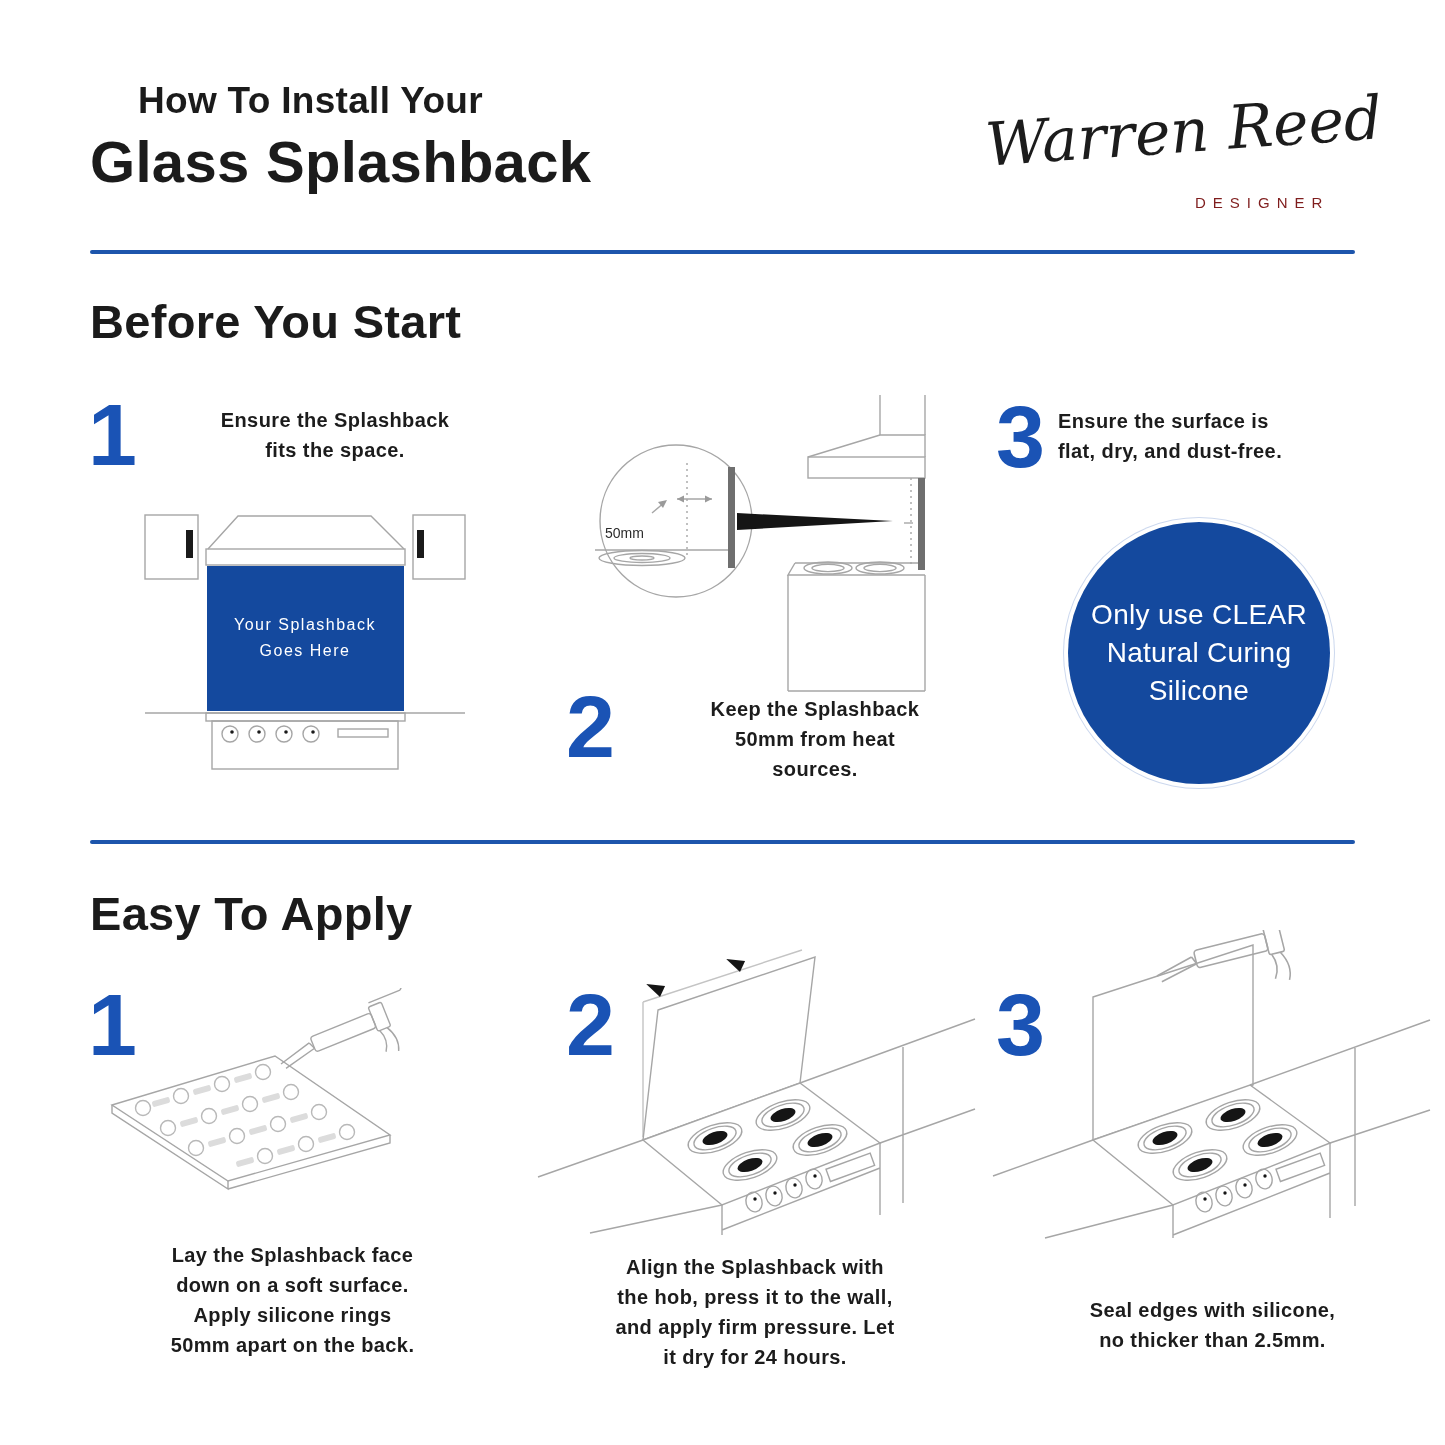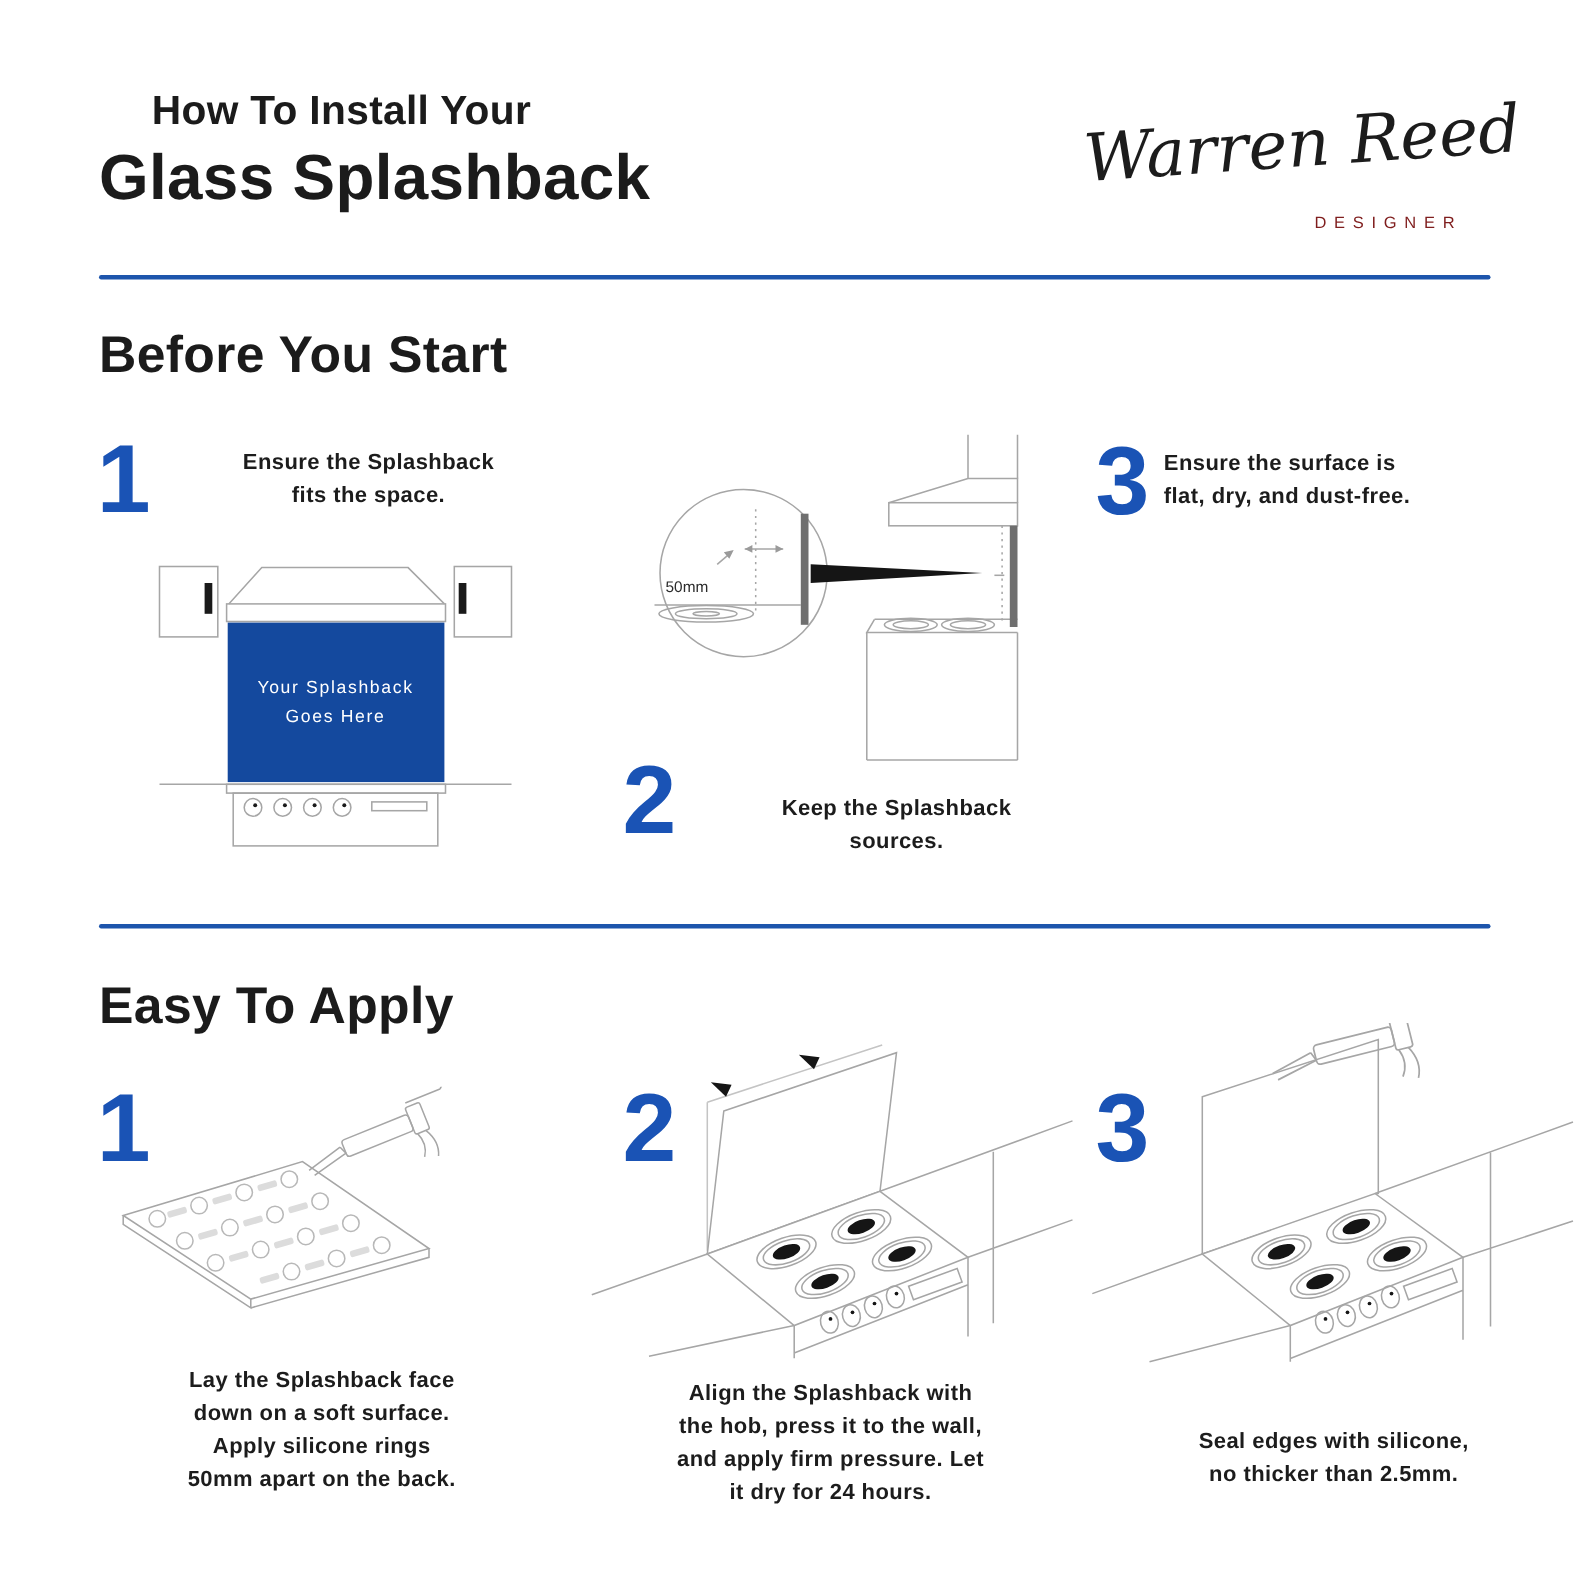--- a/index.html
+++ b/index.html
@@ -105,31 +105,37 @@
       <polygon points="157,104 150,100.5 150,107.5"></polygon>
       <polygon points="112,105 103,107 108,113"></polygon>
     </g>
     <rect x="173" y="72" width="7" height="101" fill="#6f6f6f"></rect>
     <rect x="363" y="83" width="7" height="92" fill="#6f6f6f"></rect>
     <polygon points="182,118 182,135 338,126" fill="#151515"></polygon>
     <text x="50" y="143" font-size="14" fill="#2b2b2b">50mm</text>
   </svg>
 
   <div class="abs stepnum" style="left:566px;top:690px;">2</div>
-  <div class="abs steptext center" style="left:650px;top:720px;width:330px;">
+  <div class="abs steptext center" style="left:650px;top:694px;width:330px;">
     <div>Keep the Splashback</div>
+    <div>50mm from heat</div>
     <div>sources.</div>
   </div>
 
   <div class="abs stepnum" style="left:996px;top:400px;">3</div>
   <div class="abs steptext" style="left:1058px;top:406px;width:375px;">
     <div>Ensure the surface is</div>
     <div>flat, dry, and dust-free.</div>
   </div>
 
+  <div class="abs blue-circle" style="left:1068px;top:522px;">
+    <div>Only use CLEAR</div>
+    <div>Natural Curing</div>
+    <div>Silicone</div>
+  </div>
 
   <div class="abs divider" style="left:90px;top:840px;width:1265px;"></div>
 
   <div class="abs h2" style="left:90px;top:886px;">Easy To Apply</div>
 
   <div class="abs stepnum" style="left:88px;top:988px;">1</div>
   <svg class="abs" style="left:95px;top:988px;" width="420" height="250" viewBox="0 0 420 250">
     <g fill="#dcdcdc" stroke="none">
       <g transform="translate(148,90) rotate(-16)">
           <rect x="-9" y="-3" width="18" height="6" rx="2"></rect>

